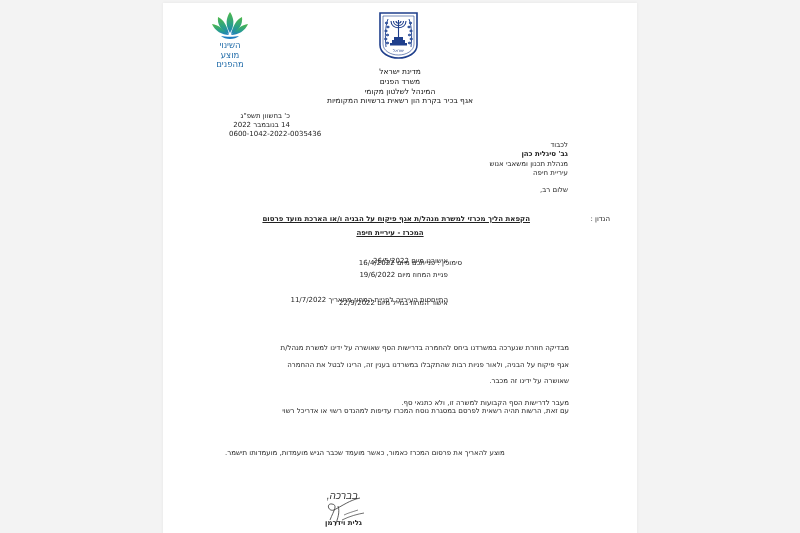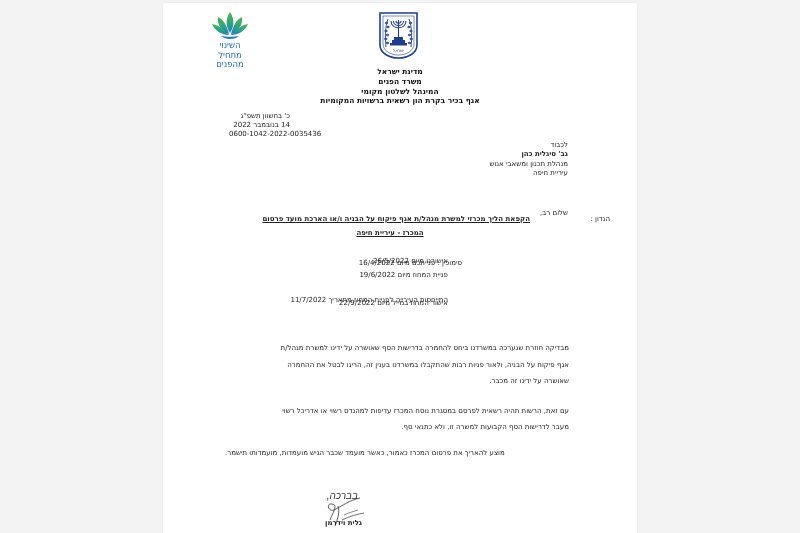--- a/index.html
+++ b/index.html
@@ -17,21 +17,21 @@
   .abs { position:absolute; direction:rtl; color:#1a1a1a; white-space:nowrap; }
   .logo-right { position:absolute; left:208px; top:9px; width:44px; height:35px; }
   .logo-right-text {
     position:absolute; left:206px; top:41px; width:48px;
     text-align:center; direction:rtl;
     font-family:"DejaVu Sans", sans-serif; font-weight:normal;
     font-size:8.5px; line-height:9.5px; color:#1e6aa8;
   }
   .emblem { position:absolute; left:378px; top:11px; width:41px; height:49px; }
   .hdr { position:absolute; left:300px; width:200px; text-align:center; direction:rtl;
-    font-weight:bold; font-size:7.5px; color:#111; white-space:nowrap; }
+    font-weight:normal; font-size:7.5px; color:#111; white-space:nowrap; }
   .meta { font-size:7px; color:#222; direction:rtl; text-align:right; }
   .ltr { direction:ltr; unicode-bidi:embed; }
   .body-text { font-size:7px; color:#222; }
   .subj-underline { text-decoration:underline; font-weight:bold; }
   .sig-box { position:absolute; left:320px; top:490px; width:100px; height:40px; }
 </style>
 </head>
 <body>
 
 <div class="page"></div>
@@ -46,21 +46,21 @@
   </defs>
   <path d="M22 3 C18 9 17 16 22 24 C27 16 26 9 22 3 Z" fill="url(#lg1)"></path>
   <path d="M10 8 C9 15 13 22 21 25 C19 17 16 11 10 8 Z" fill="url(#lg1)"></path>
   <path d="M34 8 C35 15 31 22 23 25 C25 17 28 11 34 8 Z" fill="url(#lg1)"></path>
   <path d="M4 15 C7 22 14 26 21 26 C16 20 10 16 4 15 Z" fill="url(#lg1)"></path>
   <path d="M40 15 C37 22 30 26 23 26 C28 20 34 16 40 15 Z" fill="url(#lg1)"></path>
   <path d="M13 27 C17 31 27 31 31 27 C27 28 17 28 13 27 Z" fill="#1e7bc0"></path>
 </svg>
 <div class="logo-right-text">
   <div>השינוי</div>
-  <div>מתחיל</div>
+  <div>מוצע</div>
   <div>מהפנים</div>
 </div>
 
 <svg class="emblem" viewBox="0 0 41 49">
   <path d="M2 2 H39 V34 C39 42 30 47 20.5 47 C11 47 2 42 2 34 Z" fill="#fff" stroke="#1f3f8c" stroke-width="1.6"></path>
   <path d="M5 5 H36 V33 C36 40 28 44 20.5 44 C13 44 5 40 5 33 Z" fill="none" stroke="#1f3f8c" stroke-width="0.6"></path>
 
   <g stroke="#2d4f9a" stroke-width="1" fill="#2d4f9a">
     <path d="M8 36 C7 26 7 16 10 8" fill="none"></path>
     <path d="M33 36 C34 26 34 16 31 8" fill="none"></path>
@@ -97,21 +97,21 @@
 
 <div class="abs meta" style="left:210px; top:112px; width:80px; text-align:right;">כ' בחשוון תשפ"ג</div>
 <div class="abs meta" style="left:210px; top:121px; width:80px; text-align:right;">14 בנובמבר 2022</div>
 <div class="abs meta ltr" style="left:229px; top:130px; direction:ltr; text-align:left;">0600-1042-2022-0035436</div>
 
 <div class="abs meta" style="left:468px; top:141px; width:100px;">לכבוד</div>
 <div class="abs meta" style="left:468px; top:150px; width:100px; font-weight:bold;">גב' סיגלית כהן</div>
 <div class="abs meta" style="left:418px; top:160px; width:150px;">מנהלת תכנון ומשאבי אנוש</div>
 <div class="abs meta" style="left:468px; top:169px; width:100px;">עיריית חיפה</div>
 
-<div class="abs meta" style="left:468px; top:186px; width:100px;margin-top:23px;">שלום רב,</div>
+<div class="abs meta" style="left:468px; top:186px; width:100px;">שלום רב,</div>
 
 <div class="abs meta" style="left:530px; top:215px; width:40px;margin-left:40px;">הנדון :</div>
 <div class="abs meta subj-underline" style="left:238px; top:215px; width:292px; text-align:right; font-size:7px;">הקפאת הליך מכרזי למשרת מנהל/ת אגף פיקוח על הבניה ו/או הארכת מועד פרסום</div>
 <div class="abs meta subj-underline" style="left:340px; top:229px; width:100px; text-align:center;">המכרז - עיריית חיפה</div>
 
 <div class="abs meta" style="left:300px; top:259px; width:162px;">
   <span>סימוכין : פנייתכם מיום</span>
   <span class="ltr">16/4/2022</span>
 </div>
 <div class="abs meta" style="left:300px; top:257px; width:148px;">
@@ -129,21 +129,21 @@
 <div class="abs meta" style="left:290px; top:299px; width:158px;">
   <span>אישור המחוז במייל מיום</span>
   <span class="ltr">22/9/2022</span>
 </div>
 
 <div class="abs body-text" style="left:225px; top:344px; width:344px; text-align:right;">מבדיקה חוזרת שנערכה במשרדנו ביחס להחמרה בדרישות הסף שאושרה על ידינו למשרת מנהל/ת</div>
 <div class="abs body-text" style="left:225px; top:361px; width:344px; text-align:right;">אגף פיקוח על הבניה, ולאור פניות רבות שהתקבלו במשרדנו בענין זה, הרינו לבטל את ההחמרה</div>
 <div class="abs body-text" style="left:225px; top:377px; width:344px; text-align:right;">שאושרה על ידינו זה מכבר.</div>
 
 <div class="abs body-text" style="left:225px; top:407px; width:344px; text-align:right;">עם זאת, הרשות תהיה רשאית לפרסם במסגרת נוסח המכרז עדיפות למהנדס רשוי או אדריכל רשוי</div>
-<div class="abs body-text" style="left:225px; top:423px; width:344px; text-align:right;">מעבר לדרישות הסף הקבועות למשרה זו, ולא כתנאי סף.</div>
+<div class="abs body-text" style="left:225px; top:399px; width:344px; text-align:right;">מעבר לדרישות הסף הקבועות למשרה זו, ולא כתנאי סף.</div>
 
 <div class="abs body-text" style="left:225px; top:449px; width:344px; text-align:left;">מוצע להאריך את פרסום המכרז כאמור, כאשר מועמד שכבר הגיש מועמדות, מועמדותו תישמר.</div>
 
 <div class="abs meta" style="left:318px; top:490px; width:40px; font-family:Liberation Sans, sans-serif; font-style:italic; font-size:10px; color:#333;text-align:right;">בברכה,</div>
 <svg class="sig-box" viewBox="0 0 100 40">
   <path d="M10 30 C 14 20, 18 15, 12 14 C 6 13, 8 22, 14 20 C 22 16, 30 10, 40 8" stroke="#333" stroke-width="0.8" fill="none"></path>
   <path d="M15 36 C 18 28, 20 22, 18 16" stroke="#333" stroke-width="0.8" fill="none"></path>
   <path d="M22 30 C 30 26, 38 24, 44 23" stroke="#333" stroke-width="0.7" fill="none"></path>
   <path d="M24 25 C 28 23, 32 22, 38 20" stroke="#333" stroke-width="0.6" fill="none"></path>
 </svg>

